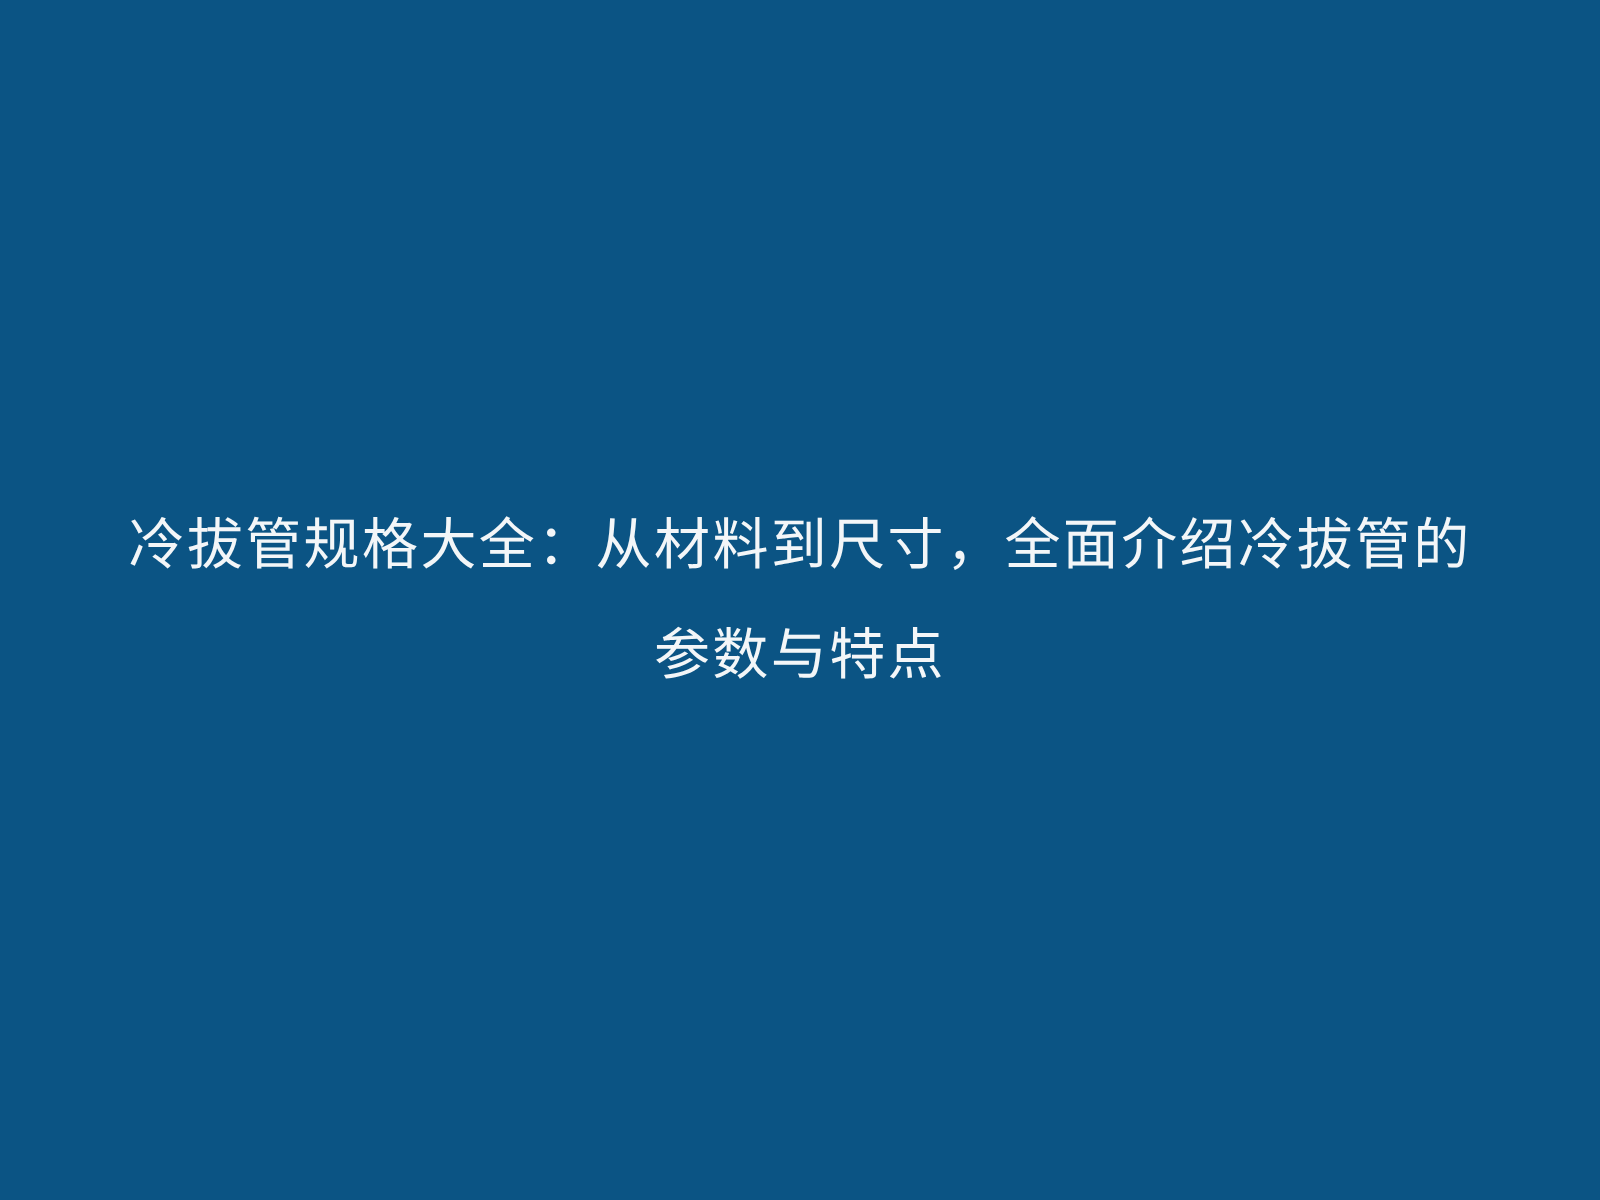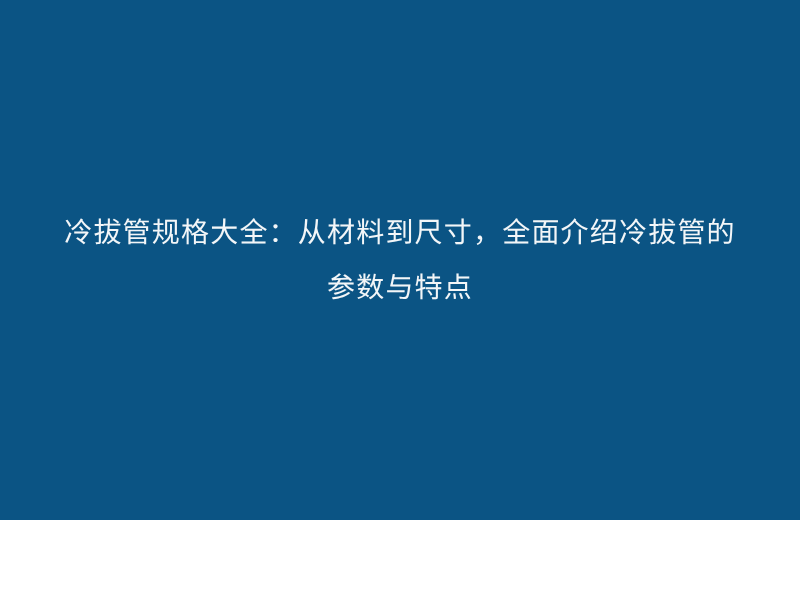--- a/index.html
+++ b/index.html
@@ -12,21 +12,21 @@
     width: 800px;
     height: 600px;
     overflow: hidden;
     font-family: "DejaVu Sans", "Liberation Sans", sans-serif;
   }
 
   .title-card {
     position: relative;
     box-sizing: border-box;
     width: 800px;
-    height: 520px;
+    height: 600px;
     background-color: #0b5484;
     display: flex;
     align-items: center;
     justify-content: center;
   }
 
   .title-block {
     width: 690px;
     margin: 0 auto;
     padding: 0;

